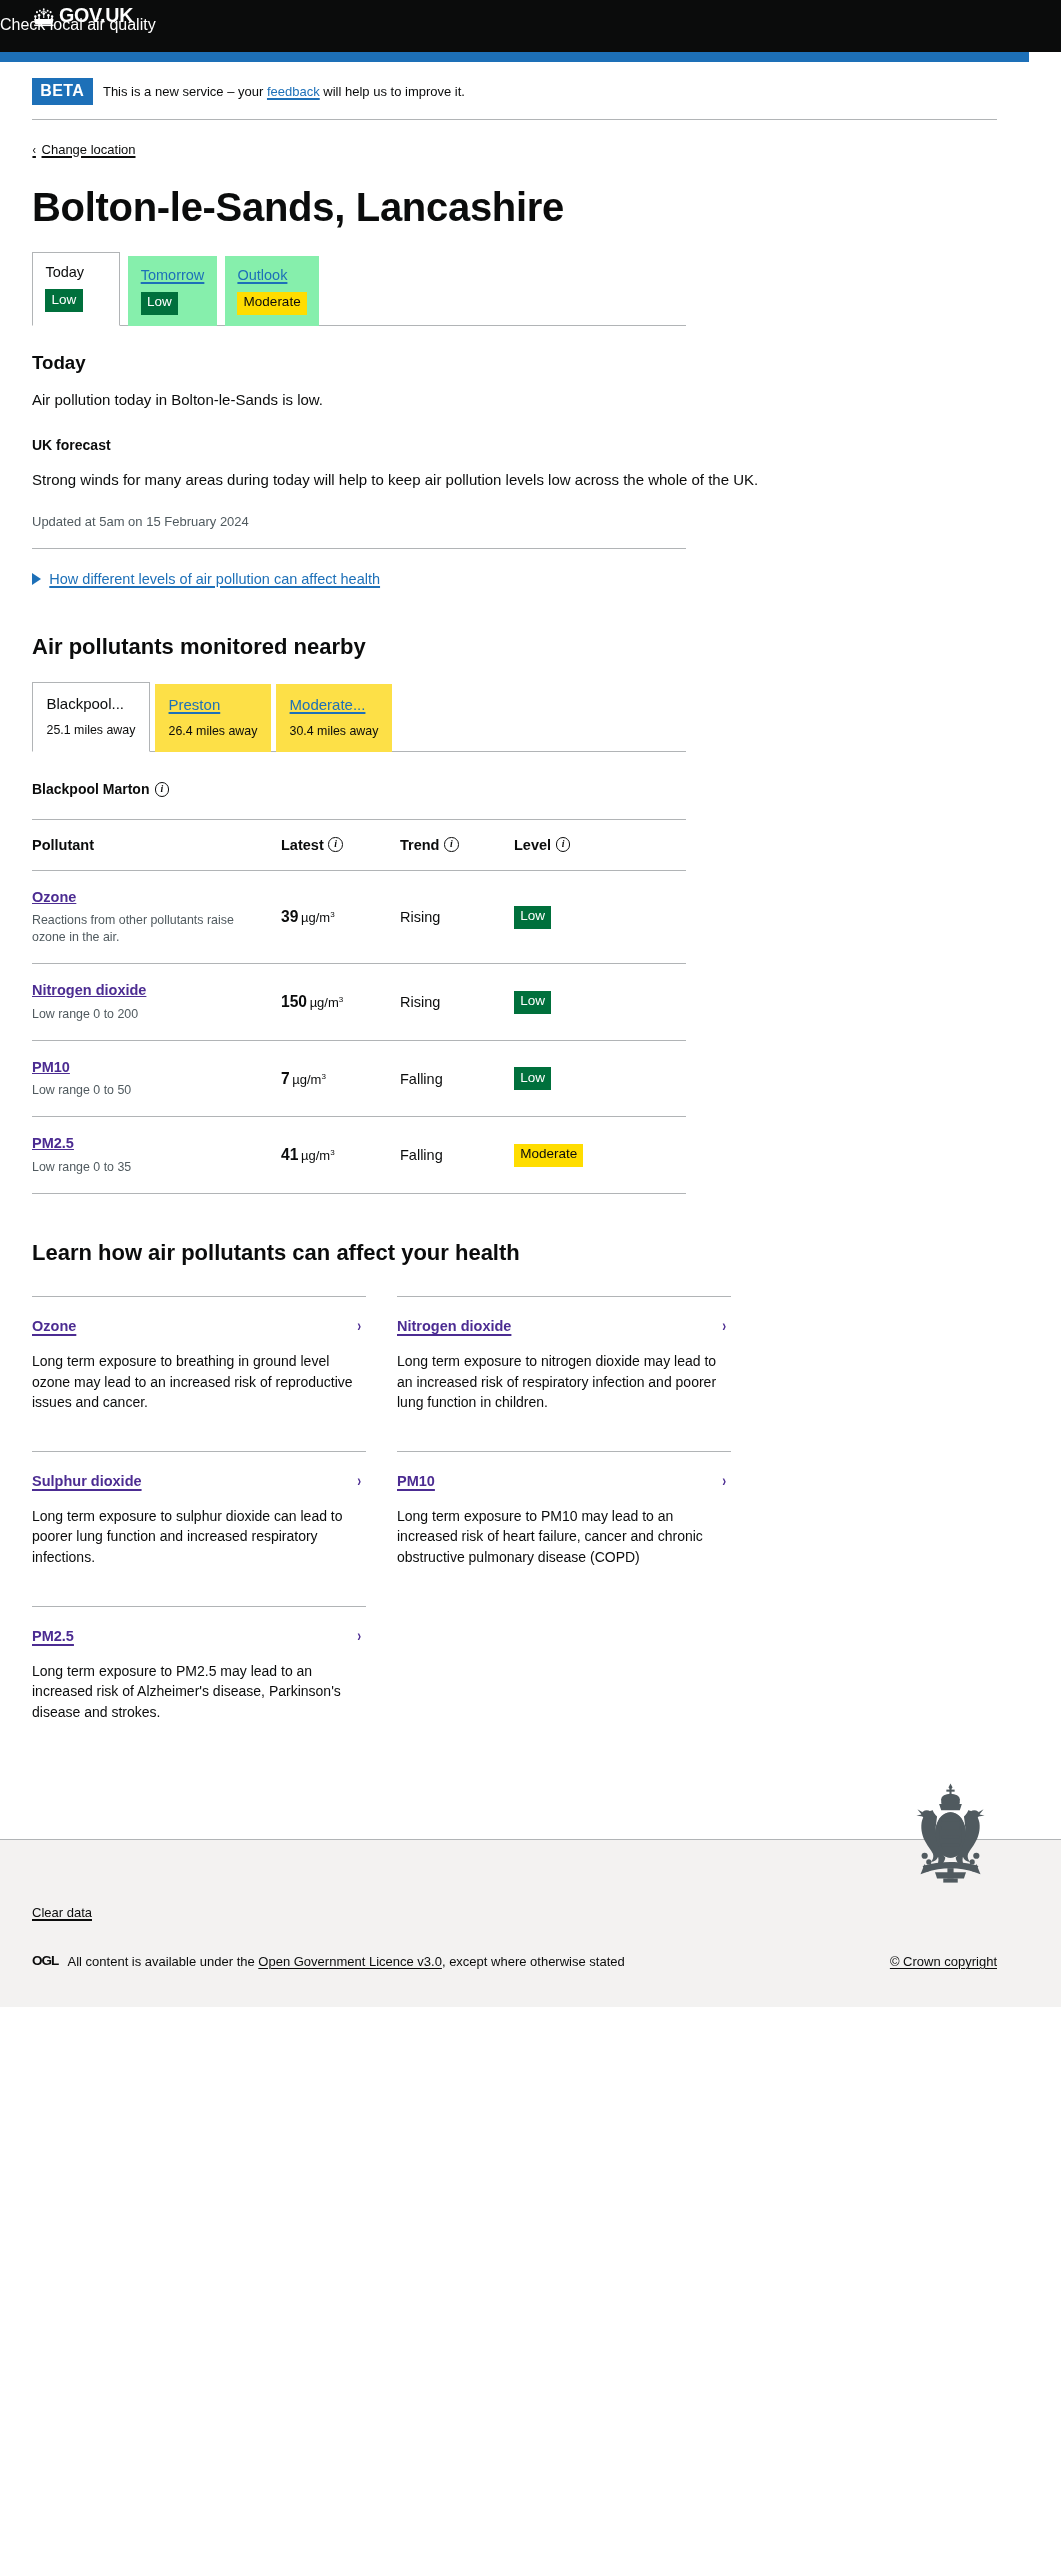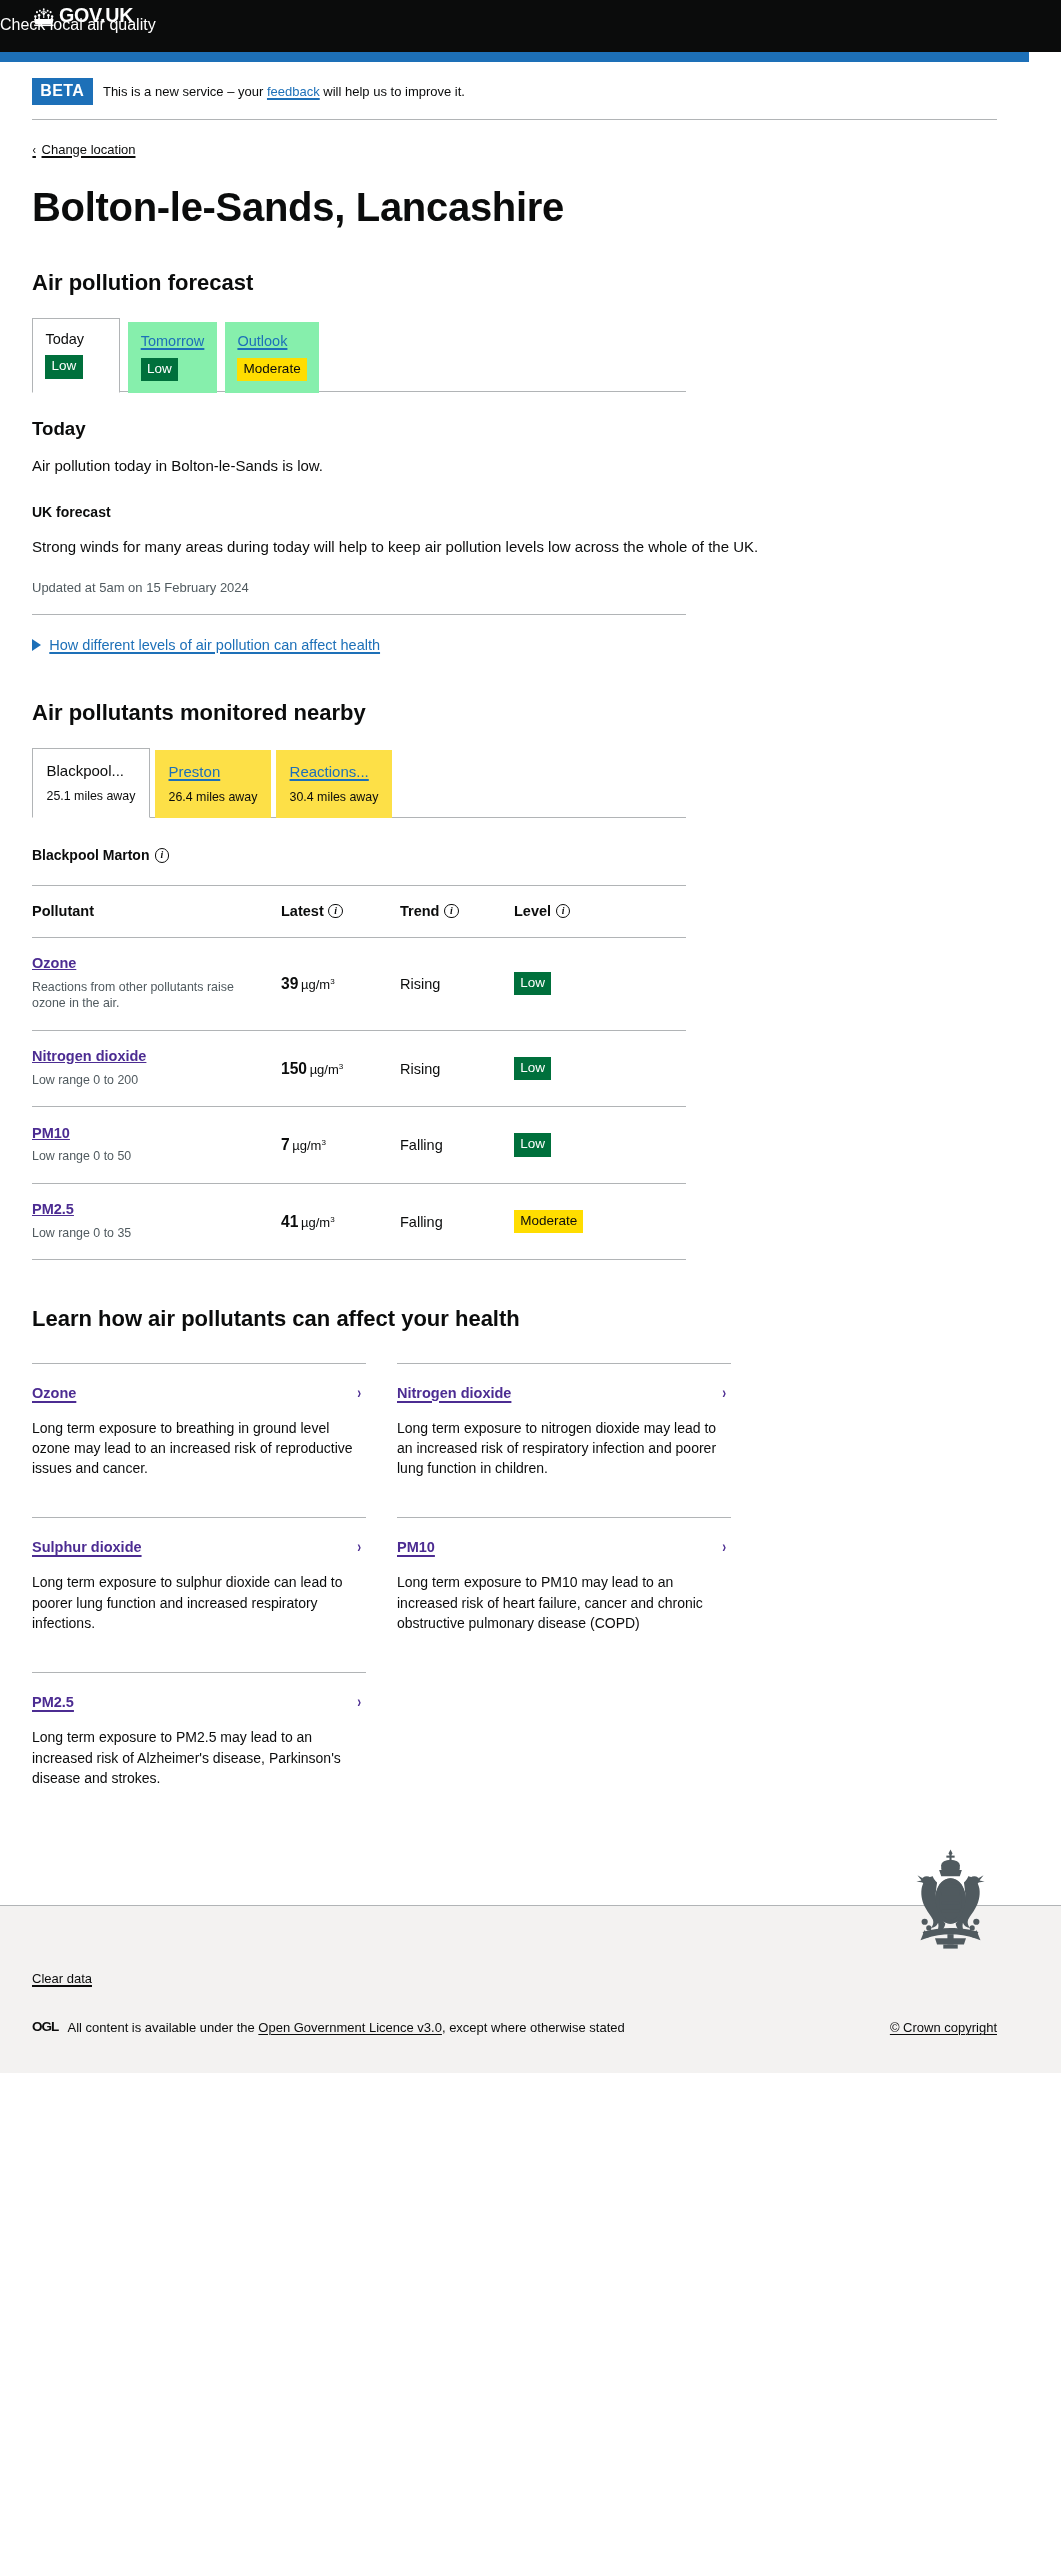--- a/index.html
+++ b/index.html
@@ -519,21 +519,20 @@
 
   <div class="back-link-wrap">
     <a class="back-link" href="#">
       <span class="back-chevron">‹</span>
         <span>Change location</span>
     </a>
   </div>
 
   <h1 class="page-title">Bolton-le-Sands, Lancashire</h1>
 
-  <h2 class="section-h">Air pollution forecast</h2>
 
   <div class="tabs-wrap">
     <div class="tabs-list">
       <div class="tab selected">
         <span class="tab-label">Today</span>
         <span class="badge low">Low</span>
       </div>
       <div class="tab">
         <span class="tab-label">Tomorrow</span>
         <span class="badge low">Low</span>
@@ -565,21 +564,21 @@
     <div class="station-list">
       <div class="station-tab selected">
         <span class="station-name">Blackpool...</span>
         <span class="station-dist">25.1 miles away</span>
       </div>
       <div class="station-tab">
         <span class="station-name">Preston</span>
         <span class="station-dist">26.4 miles away</span>
       </div>
       <div class="station-tab">
-        <span class="station-name">Reactions...</span>
+        <span class="station-name">Moderate...</span>
         <span class="station-dist">30.4 miles away</span>
       </div>
     </div>
     <div class="station-divider"></div>
 
     <div class="station-heading">
       <h4 class="small-h">Blackpool Marton</h4>
       <span class="info-icon">i</span>
     </div>
 

